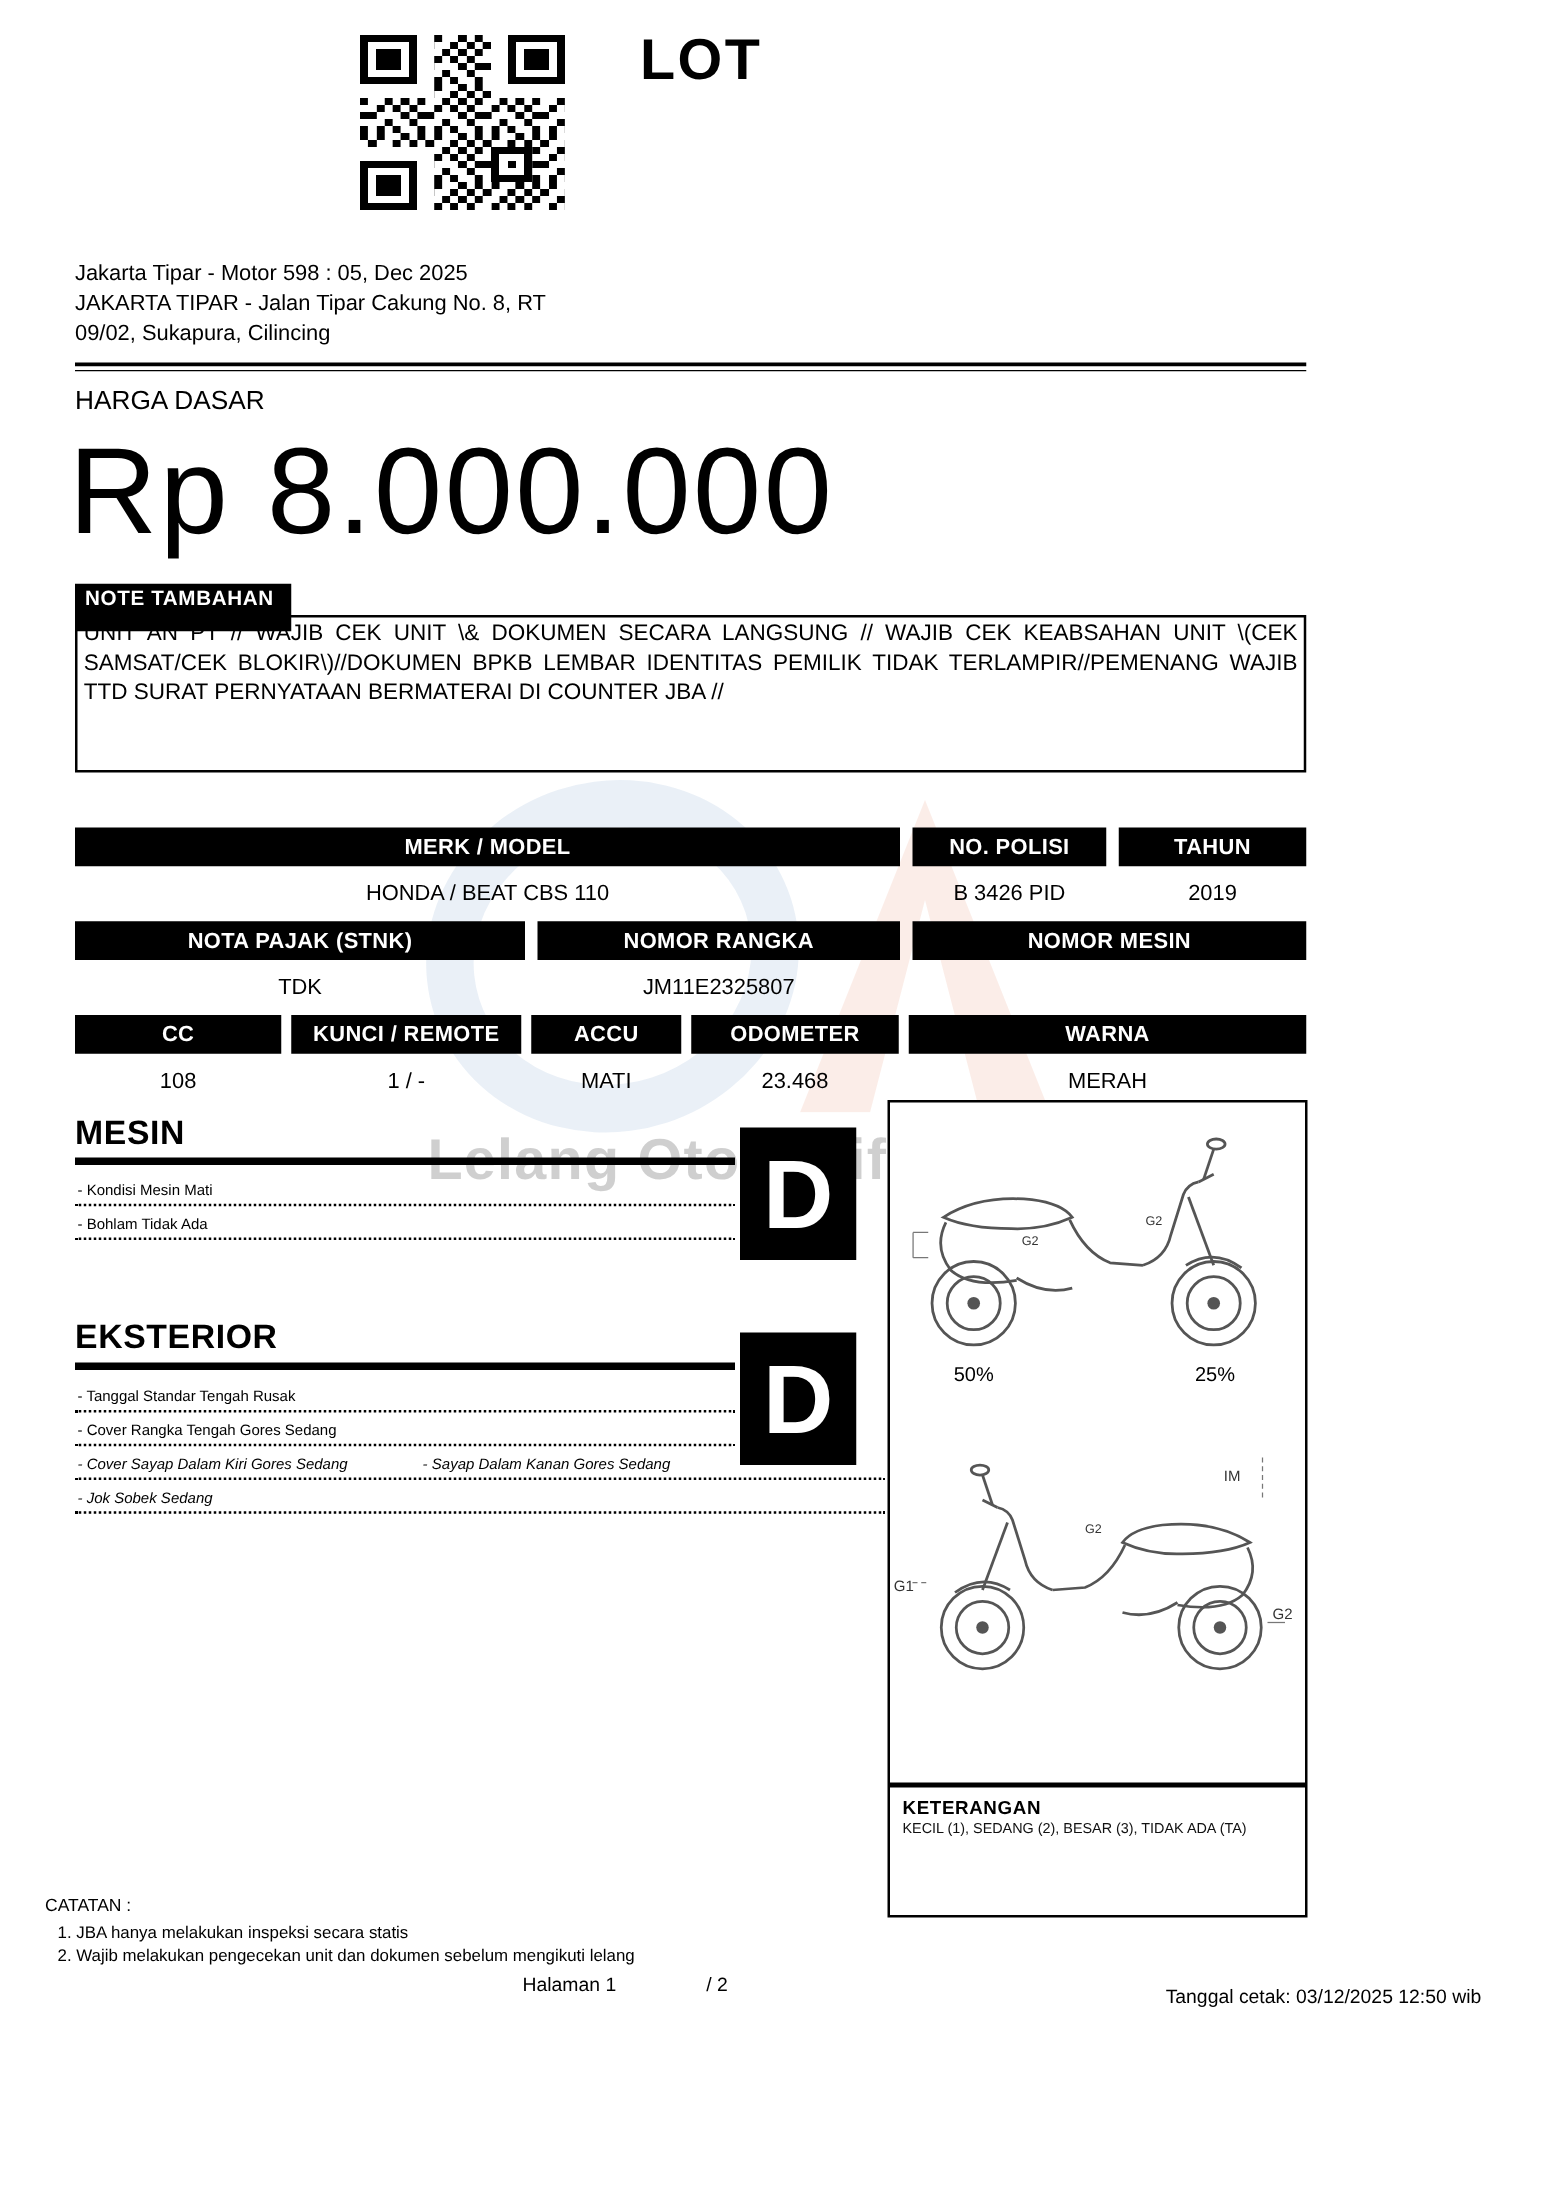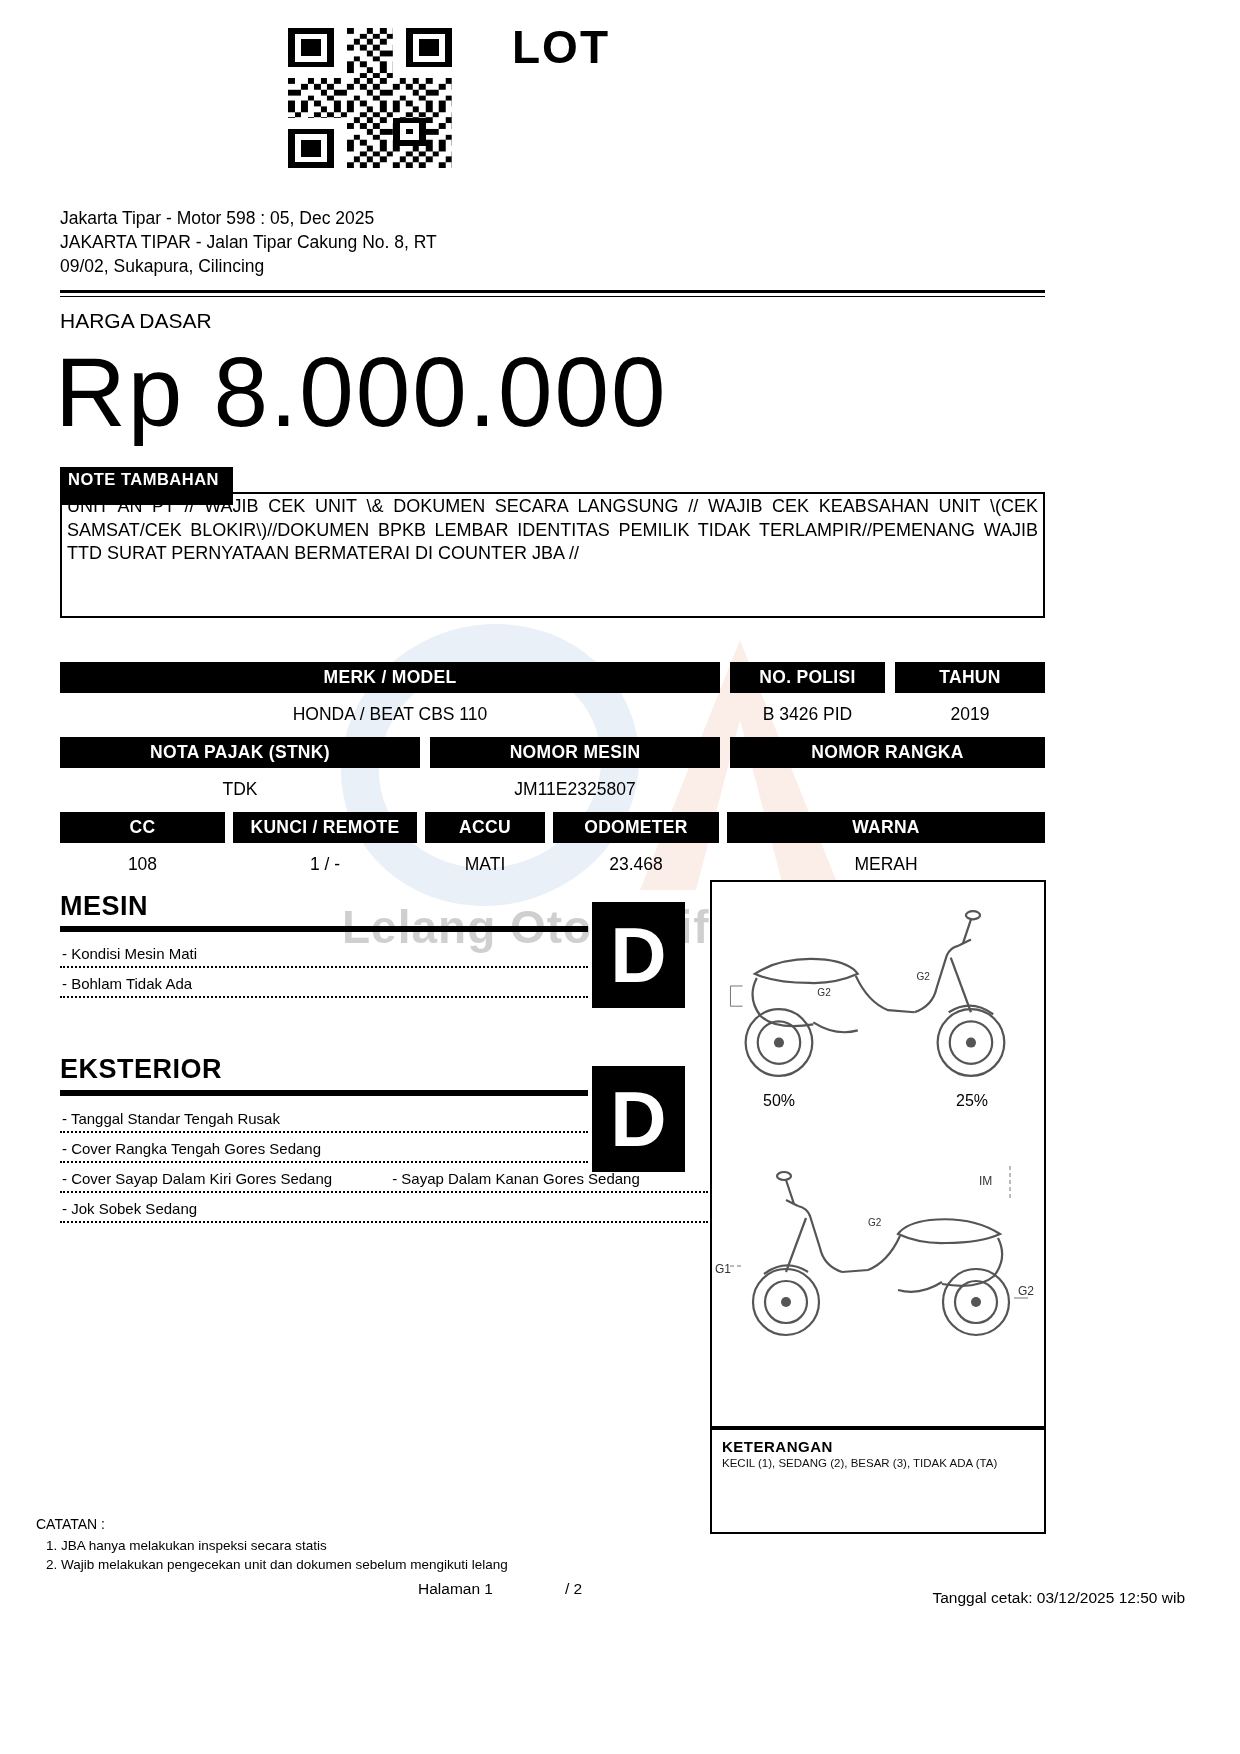--- a/index.html
+++ b/index.html
@@ -51,23 +51,23 @@
   
   .sec-title { font-size:27px; font-weight:700; letter-spacing:0.5px; }
   .t-mesin { left:60px; top:891px; }
   .t-eks   { left:60px; top:1054px; }
   .bar { height:6px; background:#000; width:528px; }
   .b-mesin { left:60px; top:926px; }
   .b-eks   { left:60px; top:1090px; }
   .items { }
   .i-mesin { left:60px; top:938px; width:525px; }
   .i-eks   { left:60px; top:1103px; }
-  .item { font-size:15px; padding:7px 0 4px 2px; border-bottom:2.5px dotted #000; }
+  .item { font-size:12px; padding:7px 0 4px 2px; border-bottom:2.5px dotted #000; }
   .w530 { width:528px; }
-  .w645 { width:648px; }
+  .w645 { width:648px;font-style:italic; }
   .item-pair { display:flex; }
   .item-pair .right { margin-left:60px; }
   .grade { width:93px; height:106px; background:#000; color:#fff;
     display:flex; align-items:center; justify-content:center;
     font-size:78px; font-weight:700; }
   .gr-mesin { left:592px; top:902px; }
   .gr-eks   { left:592px; top:1066px; }
 
   
   .diagram-box { left:710px; top:880px; width:336px; height:548px; border:2px solid #000; background:#fff; }
@@ -175,22 +175,22 @@
     <div class="g g1">
       <div class="th">MERK / MODEL</div>
       <div class="th">NO. POLISI</div>
       <div class="th">TAHUN</div>
       <div class="td">HONDA / BEAT CBS 110</div>
       <div class="td">B 3426 PID</div>
       <div class="td">2019</div>
     </div>
     <div class="g g2">
       <div class="th">NOTA PAJAK (STNK)</div>
+      <div class="th">NOMOR RANGKA</div>
       <div class="th">NOMOR MESIN</div>
-      <div class="th">NOMOR RANGKA</div>
       <div class="td">TDK</div>
       <div class="td">JM11E2325807</div>
     </div>
     <div class="g g3">
       <div class="th">CC</div>
       <div class="th">KUNCI / REMOTE</div>
       <div class="th">ACCU</div>
       <div class="th">ODOMETER</div>
       <div class="th">WARNA</div>
       <div class="td">108</div>

